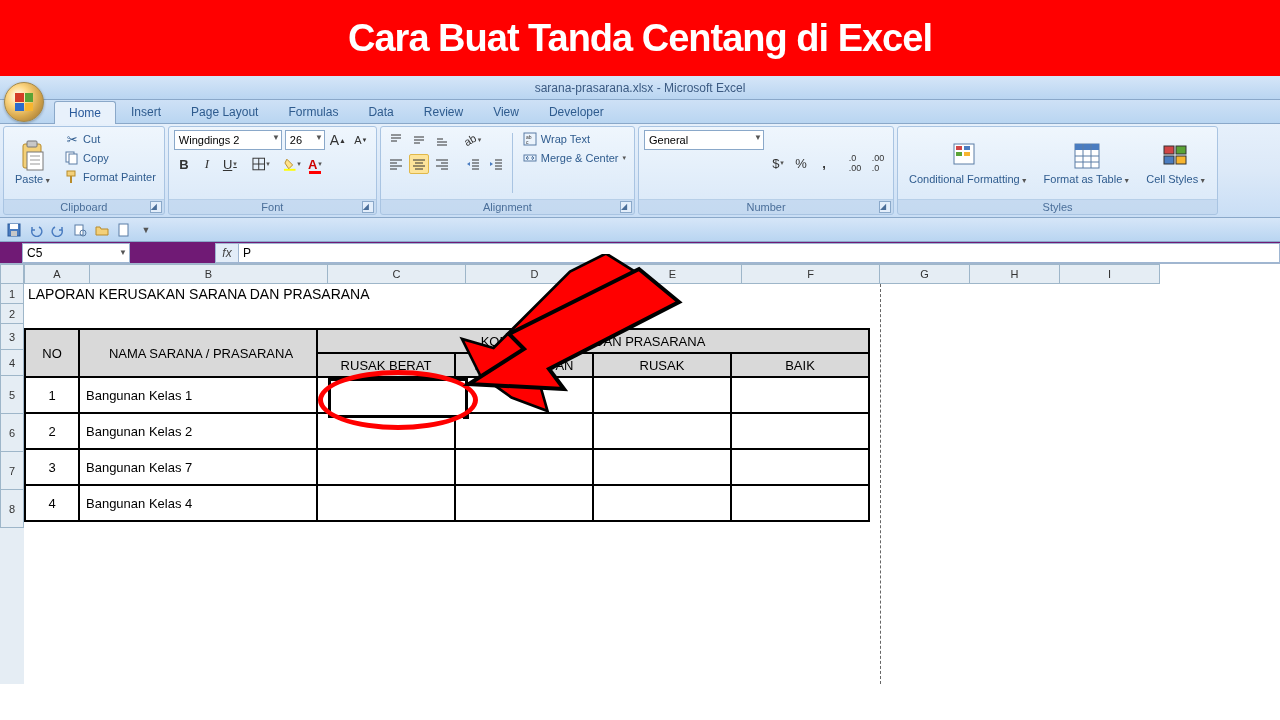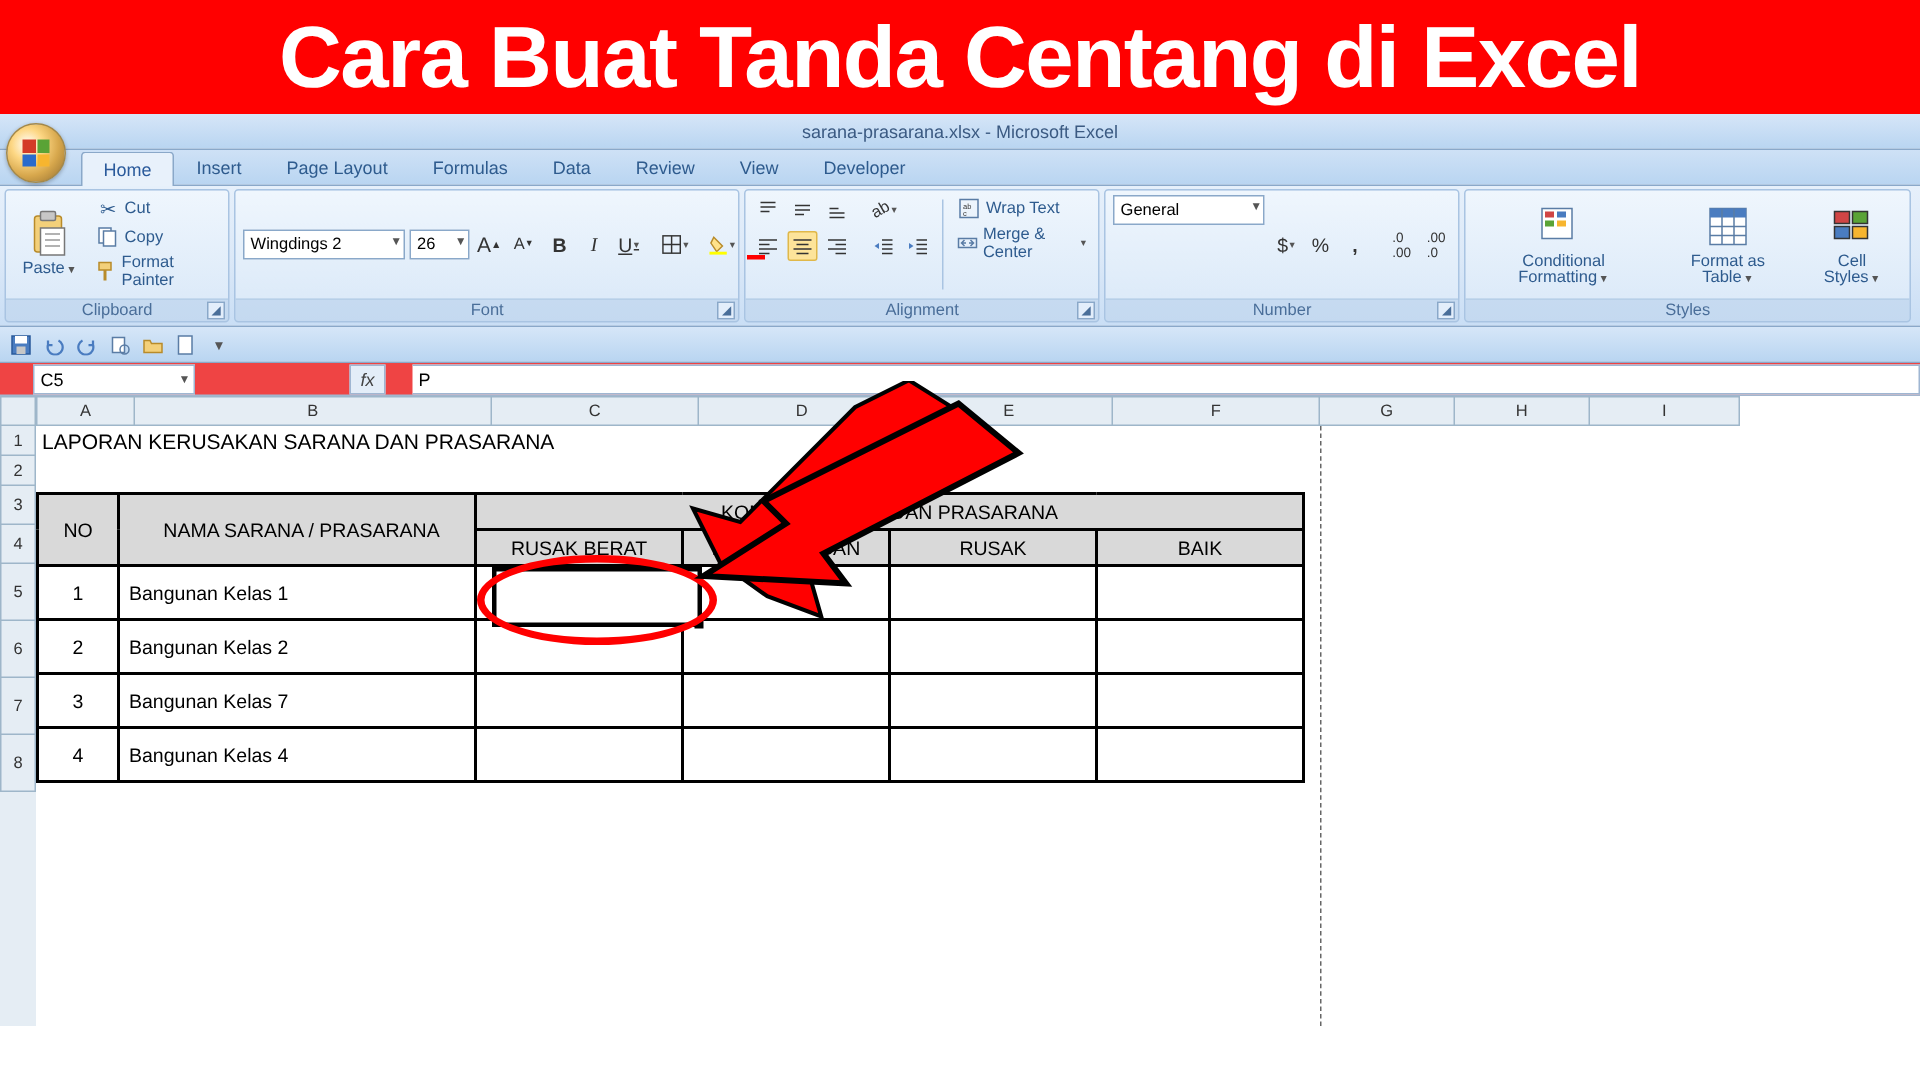--- a/index.html
+++ b/index.html
@@ -1,41 +1,41 @@
 <!DOCTYPE html>
 <html><head>
 <meta charset="utf-8">
 <style>
 html,body{margin:0;padding:0;width:1280px;height:720px;font-family:"Segoe UI",Tahoma,sans-serif;font-size:12px;overflow:hidden;background:#fff;}
 *{box-sizing:border-box;}
 
 
 .banner{background:#ff0000;height:76px;display:flex;align-items:center;justify-content:center;}
-.banner span{color:#fff;font-family:Arial,sans-serif;font-weight:900;font-size:58px;letter-spacing:-1px;}
+.banner span{color:#fff;font-family:Arial,sans-serif;font-weight:900;font-size:38px;letter-spacing:-1px;}
 
 
 .titlebar{height:24px;background:linear-gradient(to bottom,#d6e6f8,#b9d5f1);display:flex;align-items:center;position:relative;border-bottom:1px solid #8aa8c9;}
 .office-orb{width:40px;height:40px;border-radius:50%;background:radial-gradient(circle at 35% 35%,#fff,#fdd784 30%,#d7a74c 60%,#8e6a2f);position:absolute;left:4px;top:6px;z-index:10;border:1px solid #a3884a;box-shadow:0 1px 3px rgba(0,0,0,.3);display:flex;align-items:center;justify-content:center;}
 .office-orb .sq{width:18px;height:18px;display:grid;grid-template:1fr 1fr/1fr 1fr;gap:1px;}
 .office-orb .sq div:nth-child(1){background:#d43b27;}
 .office-orb .sq div:nth-child(2){background:#5aa336;}
 .office-orb .sq div:nth-child(3){background:#2a6bcc;}
 .office-orb .sq div:nth-child(4){background:#f7b52f;}
 .title-text{flex:1;text-align:center;color:#3b5a82;font-size:12px;}
 
 
 .ribbon-tabs{height:24px;background:linear-gradient(to bottom,#cee1f6,#b9d5f1);display:flex;align-items:flex-end;padding-left:54px;gap:0;border-bottom:1px solid #8aa8c9;}
 .ribbon-tabs .tab{padding:4px 14px 4px;color:#2e5b8e;cursor:pointer;border:1px solid transparent;border-bottom:none;border-radius:3px 3px 0 0;font-size:12px;}
 .ribbon-tabs .tab.active{background:#e8f1fb;border-color:#8aa8c9;color:#2a5a9b;font-weight:500;position:relative;top:1px;}
 
 
 .ribbon{height:94px;background:linear-gradient(to bottom,#e6f0fb 0%,#dce9f8 50%,#c9def5 100%);border-bottom:1px solid #8aa8c9;display:flex;padding:2px 3px;}
 .group{border:1px solid #a9c4e2;background:linear-gradient(to bottom,#eff6fd,#d9e8f8);border-radius:3px;margin-right:3px;display:flex;flex-direction:column;min-width:0;}
 .group-body{flex:1;display:flex;padding:3px 5px;gap:4px;}
-.group-label{height:15px;background:rgba(170,200,230,.45);text-align:center;font-size:11px;color:#4a6e99;border-top:1px solid #b7cfe8;display:flex;align-items:center;justify-content:center;position:relative;}
+.group-label{height:15px;background:rgba(170,200,230,.45);text-align:left;font-size:11px;color:#4a6e99;border-top:1px solid #b7cfe8;display:flex;align-items:center;justify-content:center;position:relative;}
 .group-label .dlg{position:absolute;right:2px;width:12px;height:12px;border:1px solid #8aa8c9;background:#e3eefb;font-size:8px;line-height:10px;color:#4a6e99;}
 
 .vbtn{display:flex;flex-direction:column;align-items:center;justify-content:center;padding:2px 6px;gap:2px;border-radius:3px;cursor:pointer;}
 .vbtn .ico{width:32px;height:32px;}
 .vbtn .lbl{font-size:11px;color:#2e5b8e;text-align:center;line-height:11px;}
 
 .stack{display:flex;flex-direction:column;gap:1px;}
 .hitem{display:flex;align-items:center;gap:3px;padding:1px 3px;font-size:11px;color:#2e5b8e;cursor:pointer;border-radius:2px;}
 .mini-ico{width:16px;height:16px;display:inline-flex;align-items:center;justify-content:center;font-size:13px;}
 
@@ -48,21 +48,21 @@
 .btn-sq.bold{font-weight:bold;}
 .btn-sq.italic{font-style:italic;font-family:Georgia;}
 .btn-sq.under{text-decoration:underline;}
 .dd-arrow{font-size:7px;margin-left:1px;color:#555;}
 
 
 .qat{height:24px;background:linear-gradient(to bottom,#d6e6f8,#b9d5f1);display:flex;align-items:center;padding:0 6px;gap:6px;border-bottom:1px solid #8aa8c9;}
 .qat .qi{width:16px;height:16px;display:inline-flex;align-items:center;justify-content:center;cursor:pointer;}
 
 
-.fbar{height:22px;border-bottom:1px solid #a2b6ce;background:#ef4444;display:flex;align-items:center;gap:18px;}
+.fbar{height:22px;border-bottom:1px solid #a2b6ce;background:#701a75;display:flex;align-items:center;}
 .namebox{width:108px;height:20px;margin:0 0 0 22px;background:#fff;border:1px solid #9fb6d2;display:flex;align-items:center;padding:0 4px;font-size:12px;color:#000;position:relative;}
 .namebox .dd{position:absolute;right:2px;font-size:8px;color:#555;}
 .fx-btn{width:24px;height:20px;background:#e3edf8;border:1px solid #9fb6d2;margin-left:85px;display:flex;align-items:center;justify-content:center;font-style:italic;font-size:12px;color:#444;}
 .formula-input{flex:1;height:20px;background:#fff;border:1px solid #9fb6d2;border-left:none;padding:0 4px;font-size:12px;display:flex;align-items:center;}
 
 
 .sheet{position:relative;display:flex;}
 .row-hdrs{width:24px;background:#e5edf4;}
 .row-hdrs .corner{height:20px;border:1px solid #9eb6c9;background:#e5edf4;}
 .row-hdrs .rh{height:20px;border:1px solid #9eb6c9;border-top:none;text-align:center;font-size:11px;color:#333;display:flex;align-items:center;justify-content:center;background:#e5edf4;}
@@ -175,21 +175,21 @@
           </div>
       </div>
     </div>
     <div class="group-label">
         <span>Clipboard</span>
         <span class="dlg">◢</span>
       </div>
   </div>
 
   <div class="group">
-    <div class="group-body" style="flex-direction:row;gap:4px;">
+    <div class="group-body" style="flex-direction:column;gap:4px;">
       <div class="font-row">
         <div class="font-box" style="width:108px">
             <span>Wingdings 2</span>
             <span class="dd">▼</span>
           </div>
         <div class="font-box" style="width:40px">
             <span>26</span>
             <span class="dd">▼</span>
           </div>
         <div class="btn-sq" style="font-size:14px;">A<span style="font-size:7px;vertical-align:super;">▲</span></div>

